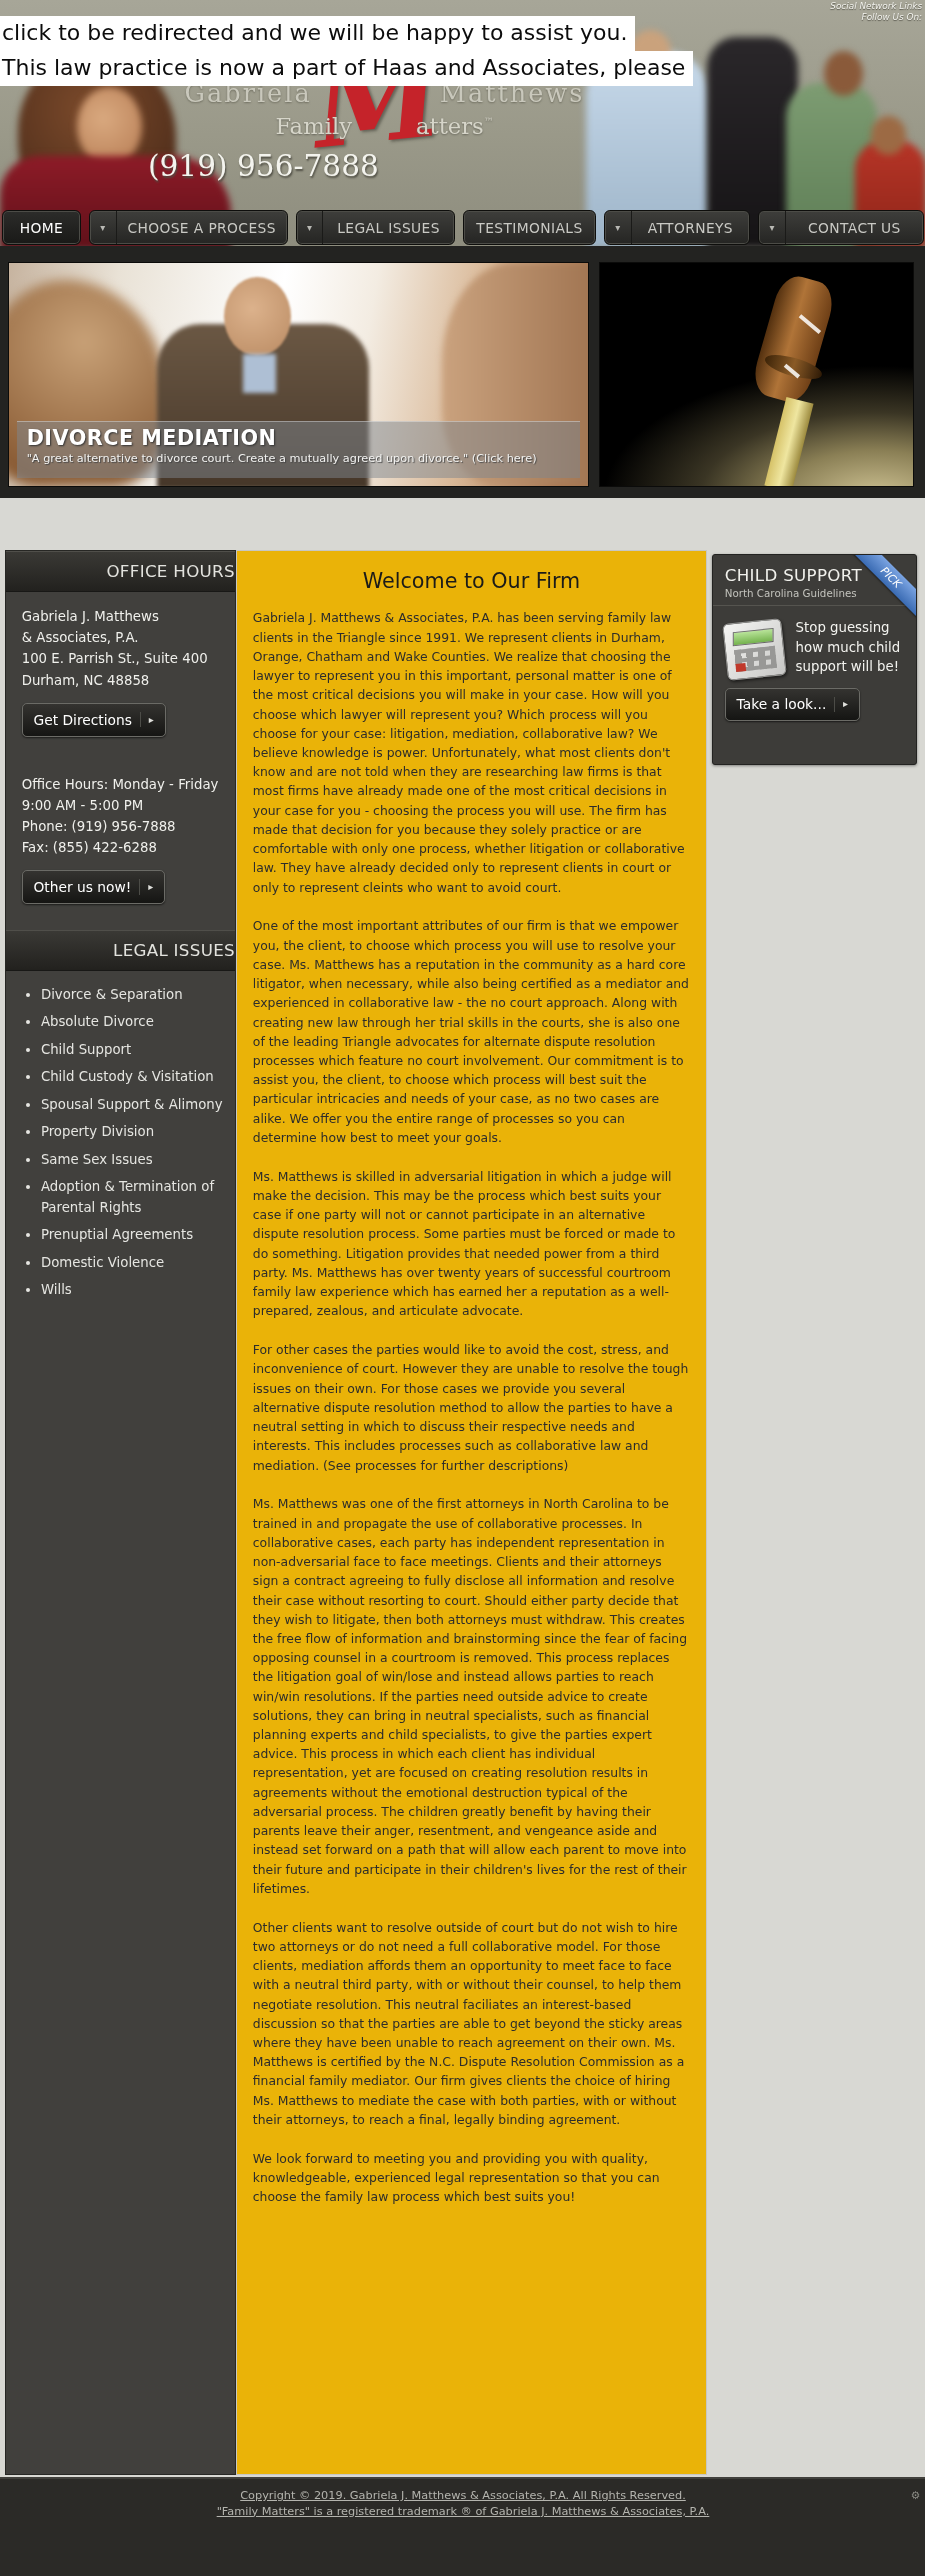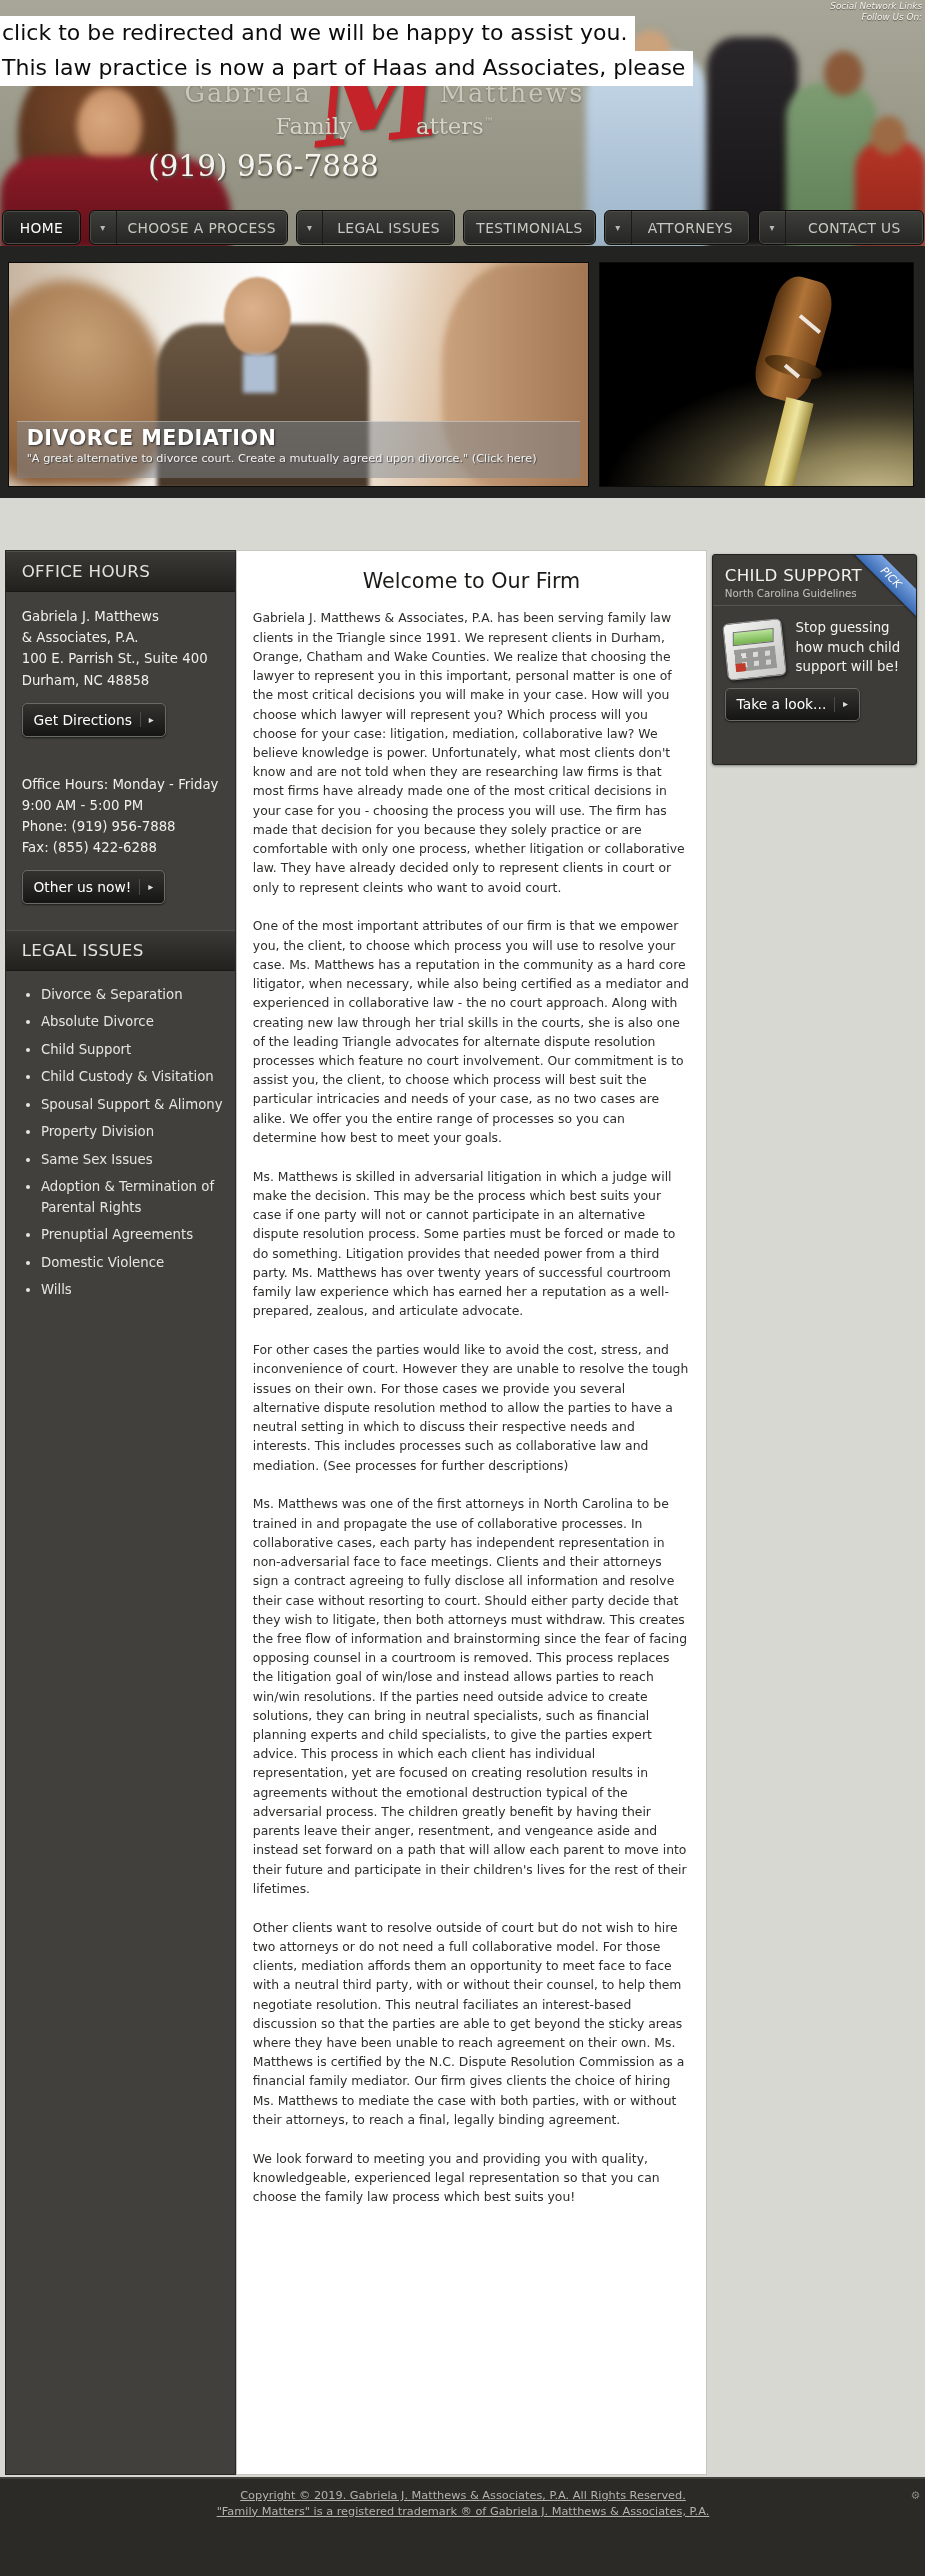--- a/index.html
+++ b/index.html
@@ -88,35 +88,35 @@
   .gavel-handle{position:absolute;left:175px;top:136px;width:27.6px;height:91px;transform:rotate(14deg);
        background:linear-gradient(90deg,#d6c268,#efe6a0 50%,#9c8a3e);}
   .spark1,.spark2{position:absolute;width:25.6px;height:3.9px;background:#fff;opacity:.85;transform:rotate(40deg);}
   .spark1{left:197px;top:59px;} .spark2{left:183px;top:106px;width:17.7px;}
 
   
   .sidebar{position:absolute;left:4.9px;top:550px;width:231px;height:1925px;box-sizing:border-box;
        background:#41403d;border:1px solid #272724;}
   .side-head{height:39px;line-height:39px;background:linear-gradient(#3a3935,#22211e);
        border-top:1px solid #504f4a;border-bottom:1px solid #181816;
-       color:#e3e3de;font-size:16.7px;padding-left:15.8px;letter-spacing:0.3px;}
+       color:#e3e3de;font-size:16.7px;padding-left:15.8px;letter-spacing:0.3px;text-align:right;}
   .side-body{padding:13.8px 15.8px 0;color:#f0f0ec;font-size:13.3px;line-height:1.6;}
   .addr{margin:0;}
   .hours{margin:37px 0 0;}
   .btn{display:inline-flex;align-items:center;margin-top:11.8px;cursor:pointer;
        background:linear-gradient(#343330,#151513);border:1px solid #6b6b66;border-radius:4.9px;
        color:#ffffff;font-size:13.8px;padding:4.9px 10.8px;box-shadow:0 1px 2px rgba(0,0,0,.6);}
   .btn .sep{width:1px;height:15.8px;background:#4c4c47;margin:0 7.9px;}
   .btn .arr{font-size:9.9px;color:#e0e0dc;}
   .legal-head{margin-top:25.6px;}
   .legal-list{margin:13.8px 0 0;padding:0 9.9px 0 35px;color:#e6e6e2;font-size:13.3px;line-height:1.55;}
   .legal-list li{margin-bottom:6.9px;cursor:pointer;}
 
   .main{position:absolute;left:236px;top:550px;width:471px;height:1925px;box-sizing:border-box;
-       background:#ffffff;border:1px solid #c7c7c2;padding:13.8px 15.8px 0;overflow:hidden;}
+       background:#eab308;border:1px solid #c7c7c2;padding:13.8px 15.8px 0;overflow:hidden;}
   .main h1{margin:3.9px 0 15.8px;text-align:center;font-size:20.7px;font-weight:normal;color:#1b1b19;}
   .main p{margin:0 0 19.7px;font-size:12.4px;line-height:1.55;color:#2d2d2b;}
 
   .cs-box{position:absolute;left:712px;top:554px;width:205px;height:211px;box-sizing:border-box;
        background:#3d3c39;border:1px solid #232321;border-radius:3px;overflow:hidden;
        box-shadow:0 1px 3px rgba(0,0,0,.4);}
   .cs-head{padding:9.9px 11.8px 5.9px;border-bottom:1px solid #55544f;}
   .cs-title{font-size:16.7px;color:#f1f1ec;letter-spacing:0.3px;}
   .cs-sub{font-size:10.3px;color:#c3c3bd;margin-top:2px;}
   .ribbon{position:absolute;top:12.8px;right:-25.6px;width:102px;transform:rotate(45deg);

